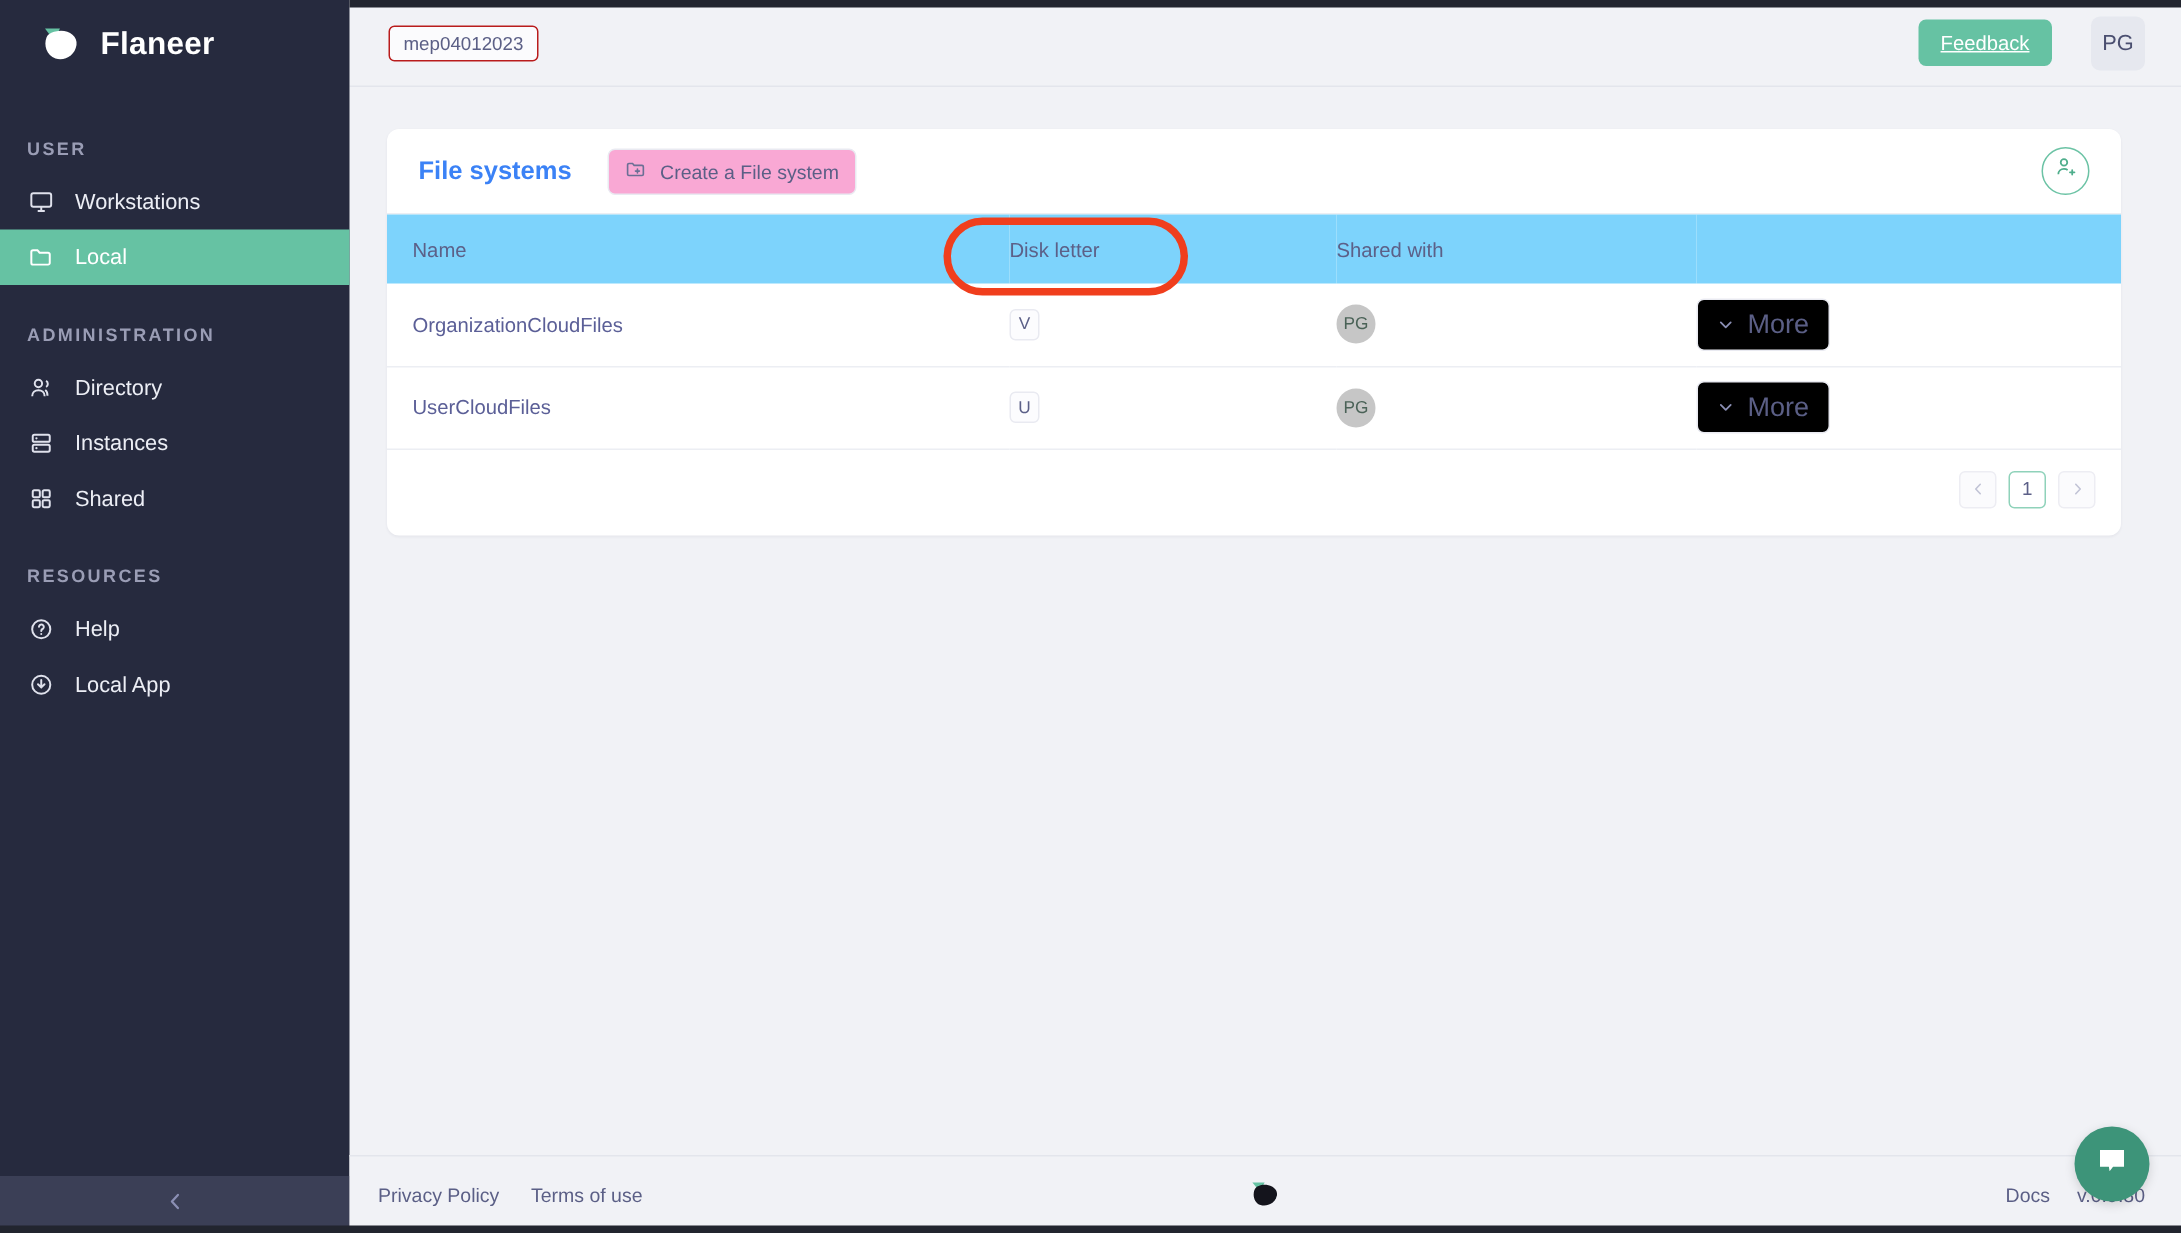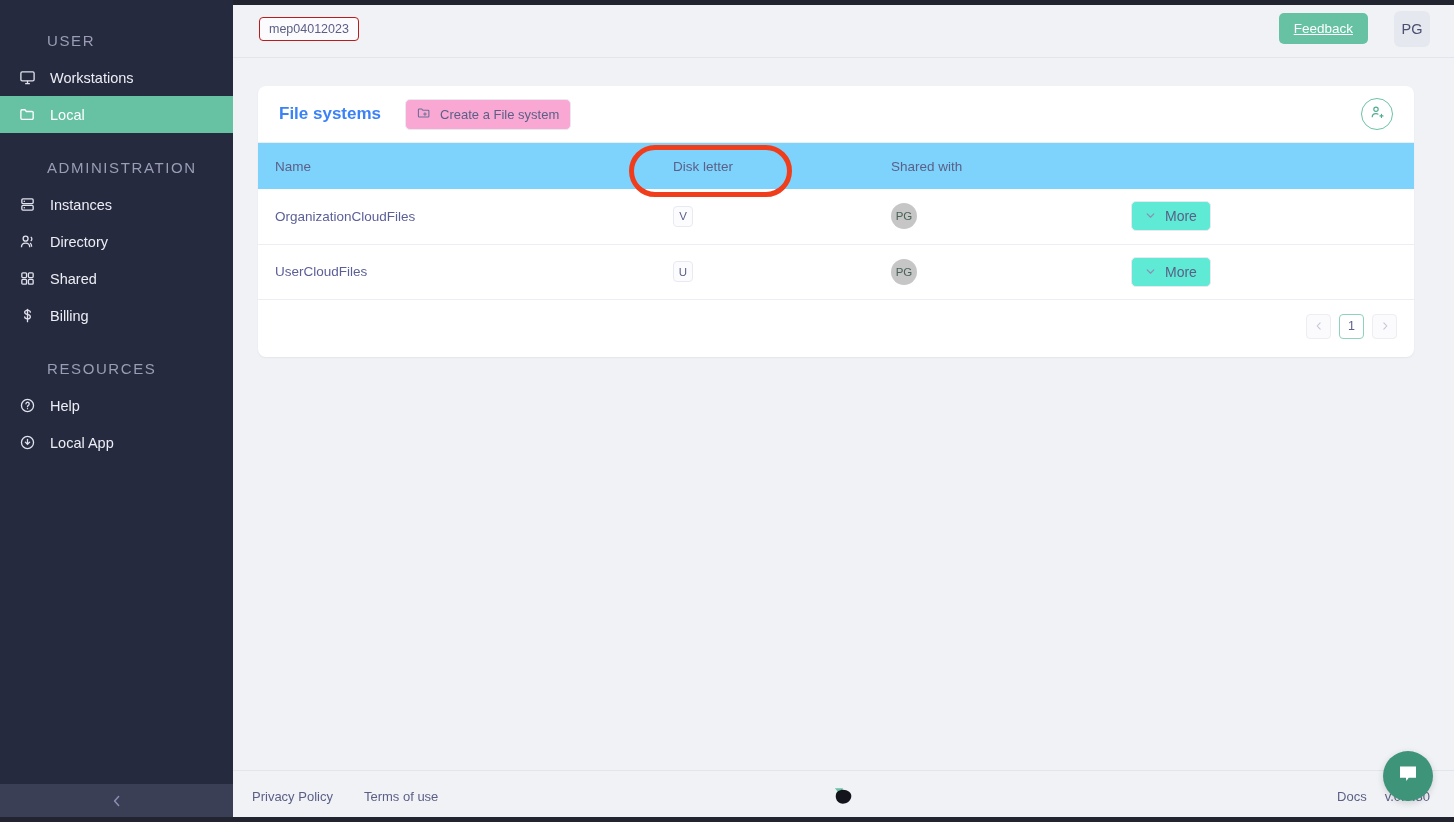--- a/index.html
+++ b/index.html
@@ -22,22 +22,22 @@
   .brand {
     height: 60px; display: flex; align-items: center;
     padding-left: 26px; gap: 11px;
   }
   .logo-mark { width: 30px; height: 28px; position: relative; flex: 0 0 30px; }
   .brand-name {
     color: #ffffff; font-size: 21px; font-weight: bold; letter-spacing: .2px;
   }
   .nav { padding-top: 18px; flex: 1 1 auto; }
   .nav-section {
-    color: #9a9db5; font-size: 15px; font-weight: normal;
-    letter-spacing: 1.6px; padding: 14px 0 10px 18px; margin-left: 29px;
+    color: #9a9db5; font-size: 12px; font-weight: bold;
+    letter-spacing: 1.6px; padding: 14px 0 10px 18px;
   }
   .nav-section.admin { padding-top: 26px; }
   .nav-item {
     height: 37px; display: flex; align-items: center;
     padding-left: 18px; gap: 14px; cursor: pointer;
     color: #eceef5; font-size: 14.5px;
   }
   .nav-item .nav-ico {
     width: 18px; height: 18px; display: flex;
     align-items: center; justify-content: center; flex: 0 0 18px;
@@ -117,22 +117,22 @@
     display: inline-flex; align-items: center; justify-content: center;
     width: 20px; height: 21px; border: 1px solid #e9eaf1; border-radius: 4px;
     background: #fcfcfe; font-size: 11.5px; color: #5c6088;
   }
   .avatar-sm {
     width: 26px; height: 26px; border-radius: 50%; background: #c6c6c6;
     display: inline-flex; align-items: center; justify-content: center;
     font-size: 11.5px; color: #4a6257;
   }
   .more-btn {
-    background: #5eead4; border: 1px solid #e9eaf1; border-radius: 5px;
-    padding: 6px 13px; font-size: 14px; color: #5b5f86;
+    background: #000000; border: 1px solid #e9eaf1; border-radius: 5px;
+    padding: 6px 13px; font-size: 18px; color: #5b5f86;
     display: inline-flex; align-items: center; gap: 9px; cursor: pointer;
     font-family: "Liberation Sans", sans-serif;
   }
   .pager {
     display: flex; justify-content: flex-end; align-items: center;
     gap: 8px; padding: 14px 17px 18px 0;
   }
   .pg-btn {
     width: 25px; height: 25px; border-radius: 4px; background: #fbfbfd;
     border: 1px solid #ededf3; display: flex; align-items: center;
@@ -147,21 +147,21 @@
     border-radius: 26px; pointer-events: none; z-index: 40;
   }
 
   
   .footer {
     height: 52px; background: #f1f2f6; border-top: 1px solid #e3e5ec;
     display: flex; align-items: center; padding: 0 24px 0 19px;
     position: relative;
   }
   .footer a { color: #5b5f86; font-size: 13px; text-decoration: none; cursor: pointer; }
-  .foot-links { display: flex; gap: 31px; }
+  .foot-links { display: flex; gap: 21px; }
   .foot-center {
     position: absolute; left: 0; right: 0; display: flex; justify-content: center;
     pointer-events: none;
   }
   .foot-mark { width: 22px; height: 20px; position: relative; }
   .foot-right { margin-left: auto; display: flex; gap: 18px; align-items: center; }
   .chat-fab {
     position: absolute; right: 21px; bottom: 21px;
     width: 50px; height: 50px; border-radius: 50%; background: #3d9479;
     display: flex; align-items: center; justify-content: center;
@@ -172,20 +172,29 @@
 </style>
 </head>
 <body>
 
 <div class="app">
 
   <div class="topstrip"></div>
   <div class="botstrip"></div>
 
   <aside class="sidebar">
+    <div class="brand">
+      <span class="logo-mark">
+        <svg width="30" height="28" viewBox="0 0 30 28">
+          <path d="M4 3 L14 3 L10 11 Z" fill="#66c2a3"></path>
+          <path d="M11 5 C18 3 26 7 25 14 C24 21 17 25 11 23 C5 21 3 14 5 9 C6 6.5 8.5 5.5 11 5 Z" fill="#ffffff"></path>
+        </svg>
+      </span>
+      <span class="brand-name">Flaneer</span>
+    </div>
 
     <nav class="nav">
 
       <div class="nav-section">USER</div>
       <div class="nav-item">
         <span class="nav-ico">
           <svg width="17" height="17" viewBox="0 0 18 18" fill="none" stroke="#dfe1ec" stroke-width="1.4">
             <rect x="2" y="3" width="14" height="9.5" rx="1.4"></rect>
               <path d="M6.5 15.5h5M9 12.5v3"></path>
           </svg>
@@ -195,59 +204,50 @@
       <div class="nav-item active">
         <span class="nav-ico">
           <svg width="17" height="17" viewBox="0 0 18 18" fill="none" stroke="#ffffff" stroke-width="1.4">
             <path d="M2 5.2a1.2 1.2 0 011.2-1.2h3.1l1.5 1.8h6a1.2 1.2 0 011.2 1.2v6a1.2 1.2 0 01-1.2 1.2H3.2A1.2 1.2 0 012 13z"></path>
           </svg>
         </span>
         <span>Local</span>
       </div>
 
       <div class="nav-section admin">ADMINISTRATION</div>
+      <div class="nav-item">
+        <span class="nav-ico">
+          <svg width="17" height="17" viewBox="0 0 18 18" fill="none" stroke="#dfe1ec" stroke-width="1.4">
+            <circle cx="7" cy="6" r="2.6"></circle>
+              <path d="M2.6 15c0-2.6 2-4.3 4.4-4.3s4.4 1.7 4.4 4.3"></path>
+            <path d="M12.4 4.2a2.4 2.4 0 010 4.2M13.4 14.6c0-2-.6-3.3-1.6-4"></path>
+          </svg>
+        </span>
+        <span>Directory</span>
+      </div>
       <div class="nav-item">
         <span class="nav-ico">
           <svg width="17" height="17" viewBox="0 0 18 18" fill="none" stroke="#dfe1ec" stroke-width="1.4">
             <rect x="3" y="3" width="12" height="5" rx="1.2"></rect>
               <rect x="3" y="10" width="12" height="5" rx="1.2"></rect>
             <path d="M5.6 5.5h.01M5.6 12.5h.01" stroke-linecap="round" stroke-width="1.6"></path>
           </svg>
         </span>
         <span>Instances</span>
-      </div>
-      <div class="nav-item">
-        <span class="nav-ico">
-          <svg width="17" height="17" viewBox="0 0 18 18" fill="none" stroke="#dfe1ec" stroke-width="1.4">
-            <circle cx="7" cy="6" r="2.6"></circle>
-              <path d="M2.6 15c0-2.6 2-4.3 4.4-4.3s4.4 1.7 4.4 4.3"></path>
-            <path d="M12.4 4.2a2.4 2.4 0 010 4.2M13.4 14.6c0-2-.6-3.3-1.6-4"></path>
-          </svg>
-        </span>
-        <span>Directory</span>
       </div>
       <div class="nav-item">
         <span class="nav-ico">
           <svg width="17" height="17" viewBox="0 0 18 18" fill="none" stroke="#dfe1ec" stroke-width="1.4">
             <rect x="3" y="3" width="5" height="5" rx="1"></rect>
               <rect x="10" y="3" width="5" height="5" rx="1"></rect>
             <rect x="3" y="10" width="5" height="5" rx="1"></rect>
               <rect x="10" y="10" width="5" height="5" rx="1"></rect>
           </svg>
         </span>
         <span>Shared</span>
-      </div>
-      <div class="nav-item">
-        <span class="nav-ico">
-          <svg width="17" height="17" viewBox="0 0 18 18" fill="none" stroke="#dfe1ec" stroke-width="1.4" stroke-linecap="round">
-            <path d="M9 2.5v13"></path>
-              <path d="M12 5.5c0-1.2-1.3-2-3-2s-3 .8-3 2 1.3 2 3 2.4 3 .9 3 2.3-1.3 2.3-3 2.3-3-.9-3-2.1"></path>
-          </svg>
-        </span>
-        <span>Billing</span>
       </div>
 
       <div class="nav-section admin">RESOURCES</div>
       <div class="nav-item">
         <span class="nav-ico">
           <svg width="17" height="17" viewBox="0 0 18 18" fill="none" stroke="#dfe1ec" stroke-width="1.4">
             <circle cx="9" cy="9" r="6.4"></circle>
               <path d="M7.4 7.2a1.7 1.7 0 113 1.2c-.7.6-1.4.8-1.4 1.8" stroke-linecap="round"></path>
             <circle cx="9" cy="12.4" r=".7" fill="#dfe1ec" stroke="none"></circle>
           </svg>

